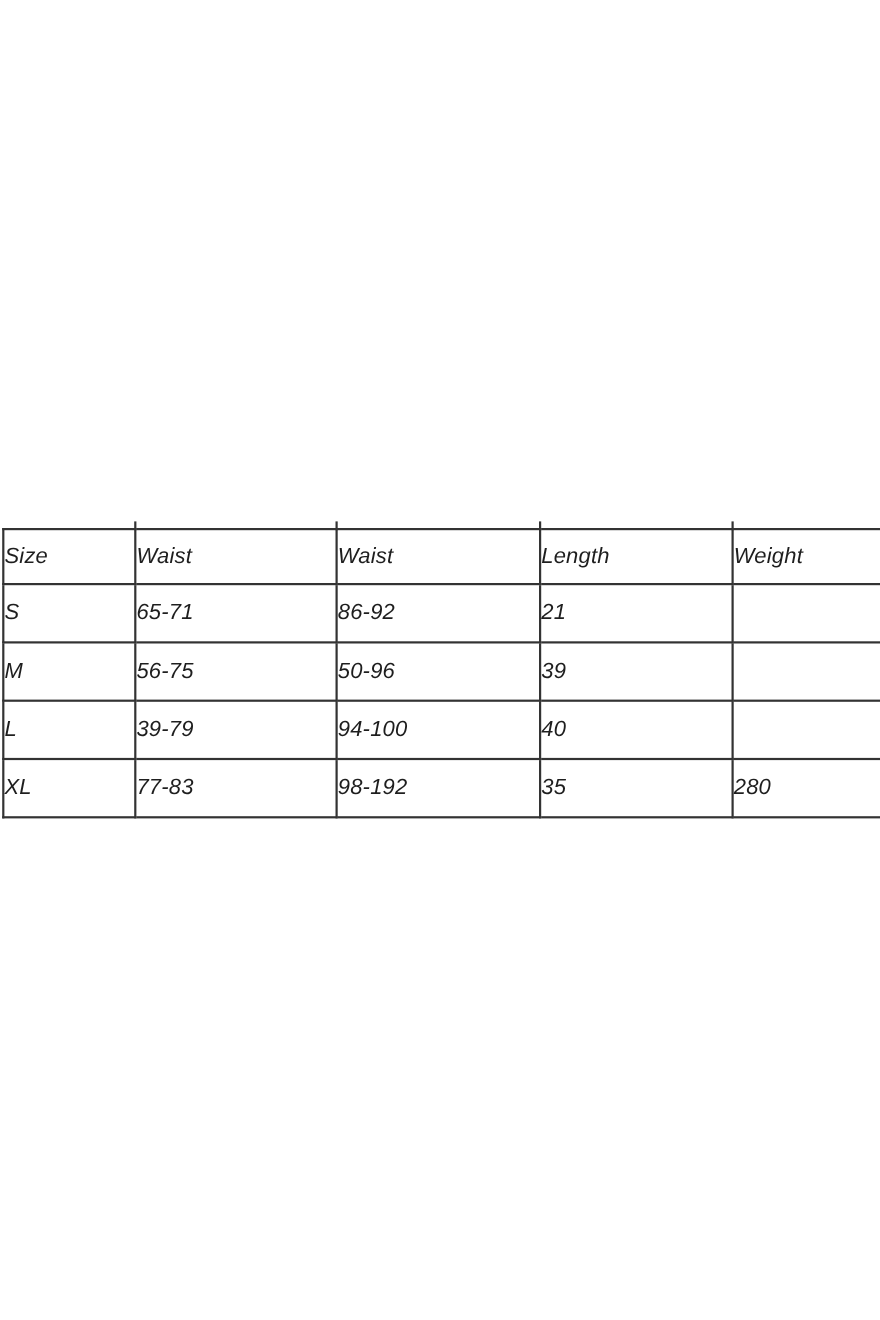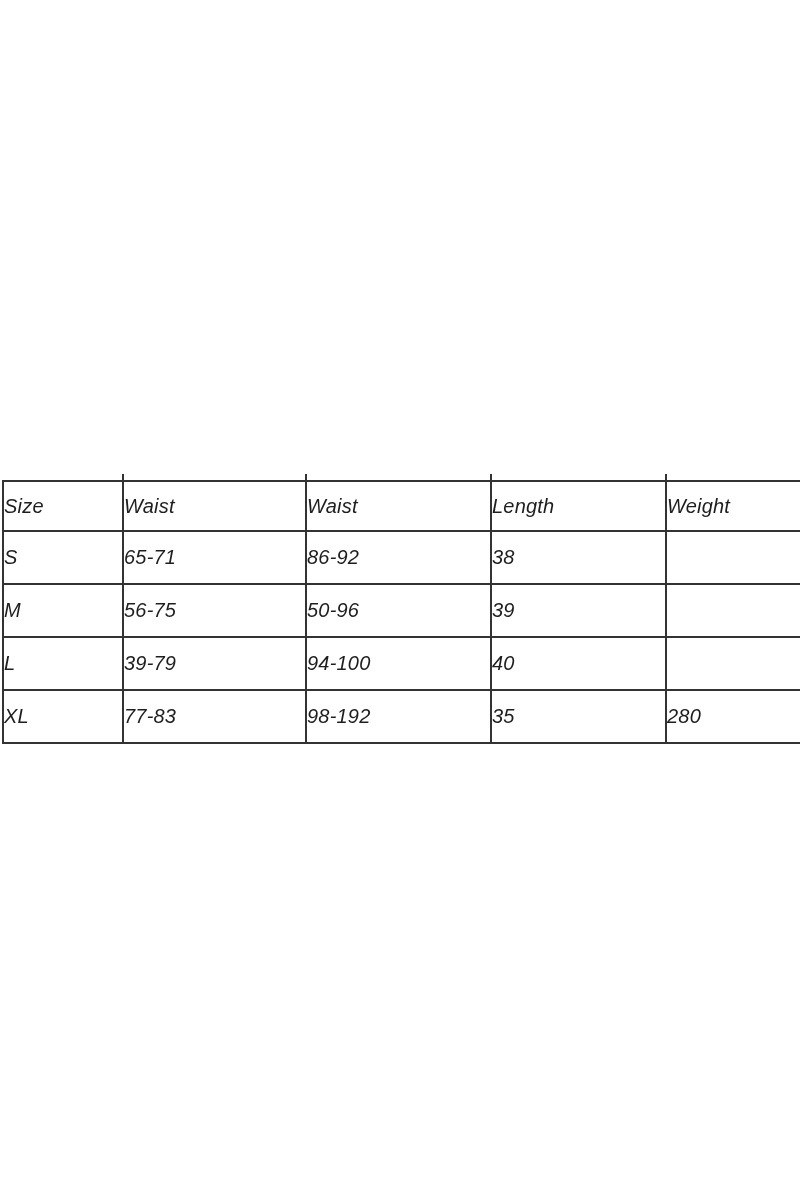--- a/index.html
+++ b/index.html
@@ -87,21 +87,21 @@
         <th>Waist</th>
         <th>Length</th>
         <th>Weight</th>
       </tr>
     </thead>
     <tbody>
       <tr class="data-row">
         <td>S</td>
         <td>65-71</td>
         <td>86-92</td>
-        <td>38</td>
+        <td>21</td>
         <td></td>
       </tr>
       <tr class="data-row">
         <td>M</td>
         <td>56-75</td>
         <td>50-96</td>
         <td>39</td>
         <td></td>
       </tr>
       <tr class="data-row">

